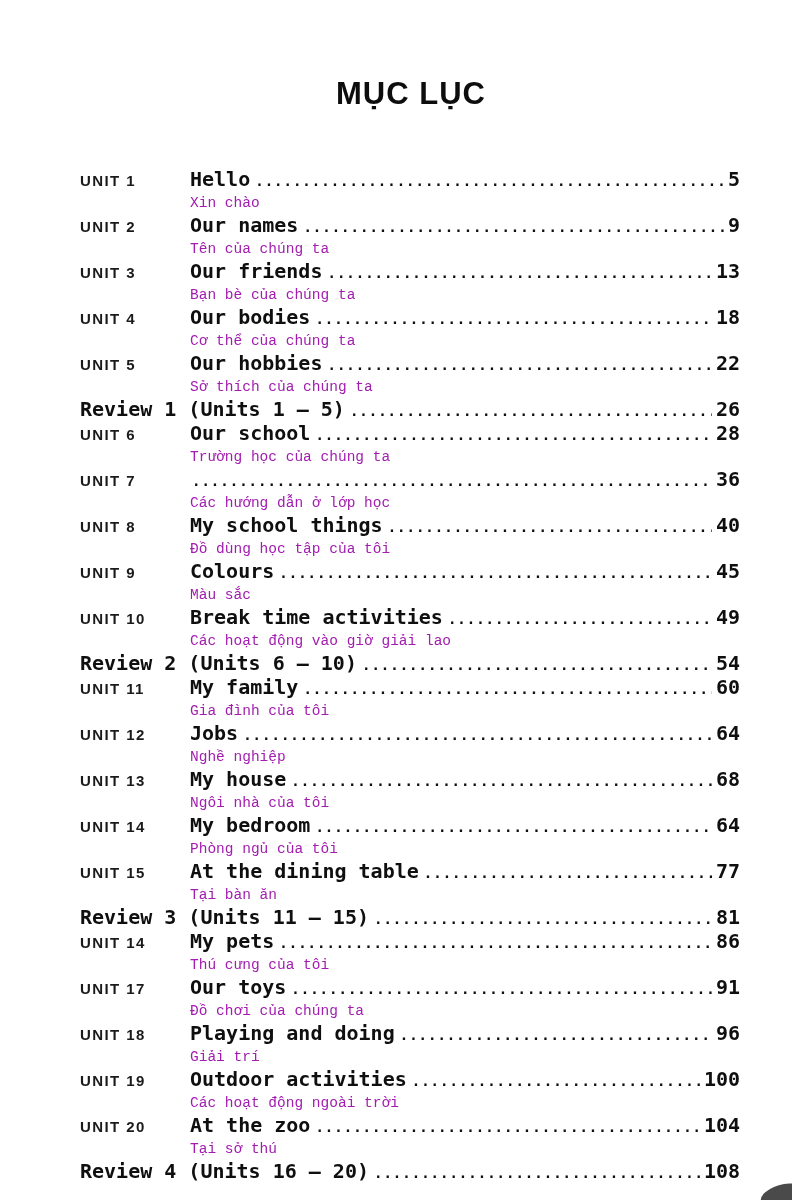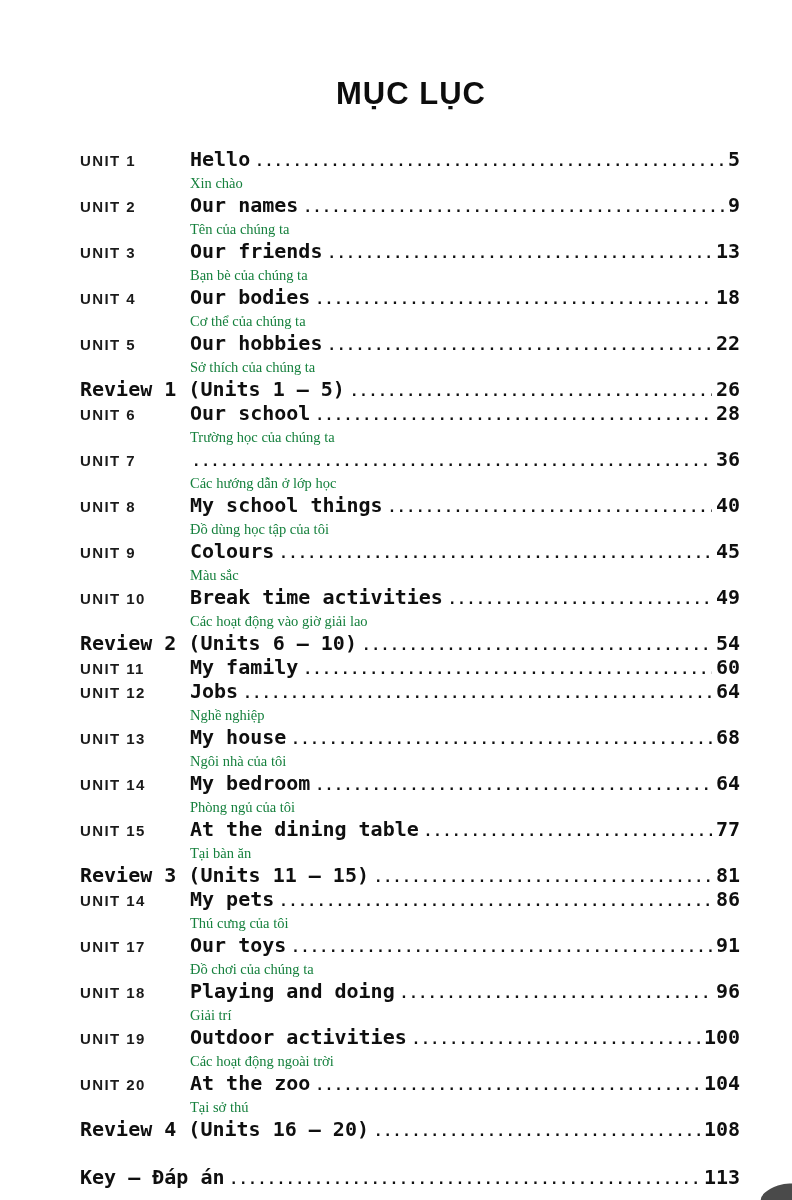--- a/index.html
+++ b/index.html
@@ -14,21 +14,21 @@
   }
   .page {
     padding: 76px 50px 0 80px;
   }
   .page-title {
     text-align: center;
     font-size: 31px;
     font-weight: bold;
     letter-spacing: 1px;
     color: #0d0d0d;
-    margin-bottom: 36px;
+    margin-bottom: 56px;
     font-family: "Liberation Sans", sans-serif;
   }
   .toc {
     width: 660px;
   }
   .toc-row {
     display: flex;
     align-items: baseline;
     line-height: 22px;
   }
@@ -63,22 +63,22 @@
     margin: 0 2px;
   }
   .leader::after {
     content: "........................................................................................................................................................................................................";
   }
   .page-num { padding-left: 2px; }
   .subtitle {
     padding-left: 110px;
     font-size: 14.5px;
     line-height: 22px;
-    color: #15803d;
-    font-family: Liberation Serif, serif;
+    color: #a21caf;
+    font-family: Liberation Mono, monospace;
   }
   .entry-key { margin-top: 24px; }
   .scan-artifact {
     position: absolute;
     right: -10px;
     bottom: -5px;
     width: 42px;
     height: 20px;
     background: #2a2a2a;
     border-radius: 50%;
@@ -207,20 +207,21 @@
     </div>
   </div>
 
   <div class="entry entry-unit">
     <div class="toc-row">
       <span class="unit-label">UNIT 11</span>
       <span class="entry-title">My family</span>
       <span class="leader"></span>
       <span class="page-num">60</span>
     </div>
+    <div class="subtitle">Gia đình của tôi</div>
   </div>
 
   <div class="entry entry-unit">
     <div class="toc-row">
       <span class="unit-label">UNIT 12</span>
       <span class="entry-title">Jobs</span>
       <span class="leader"></span>
       <span class="page-num">64</span>
     </div>
     <div class="subtitle">Nghề nghiệp</div>

